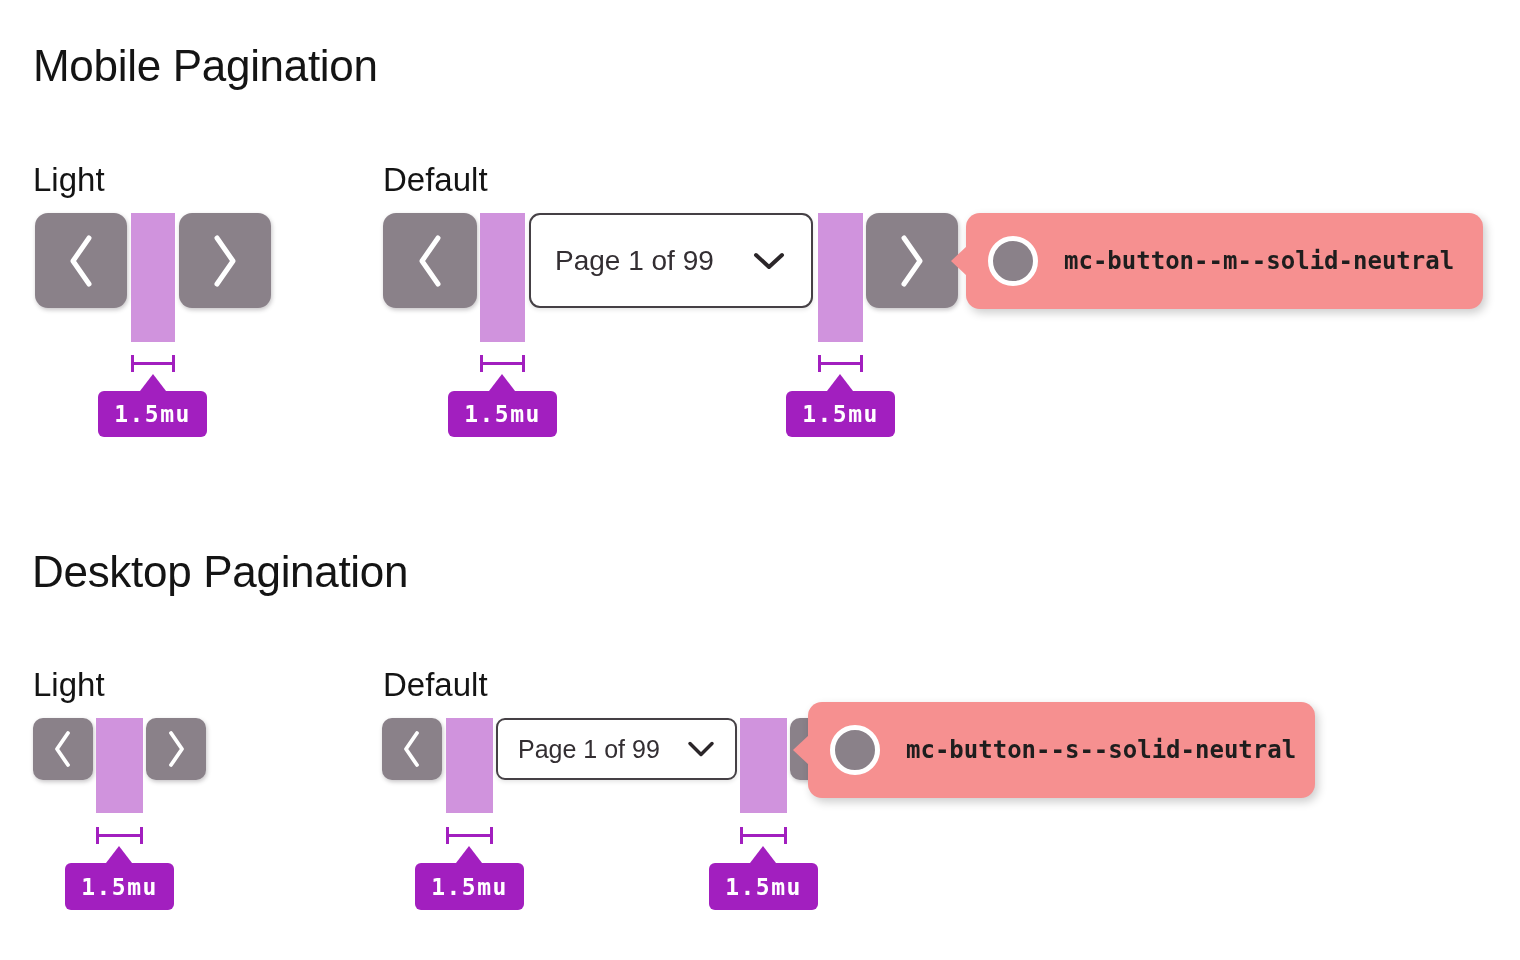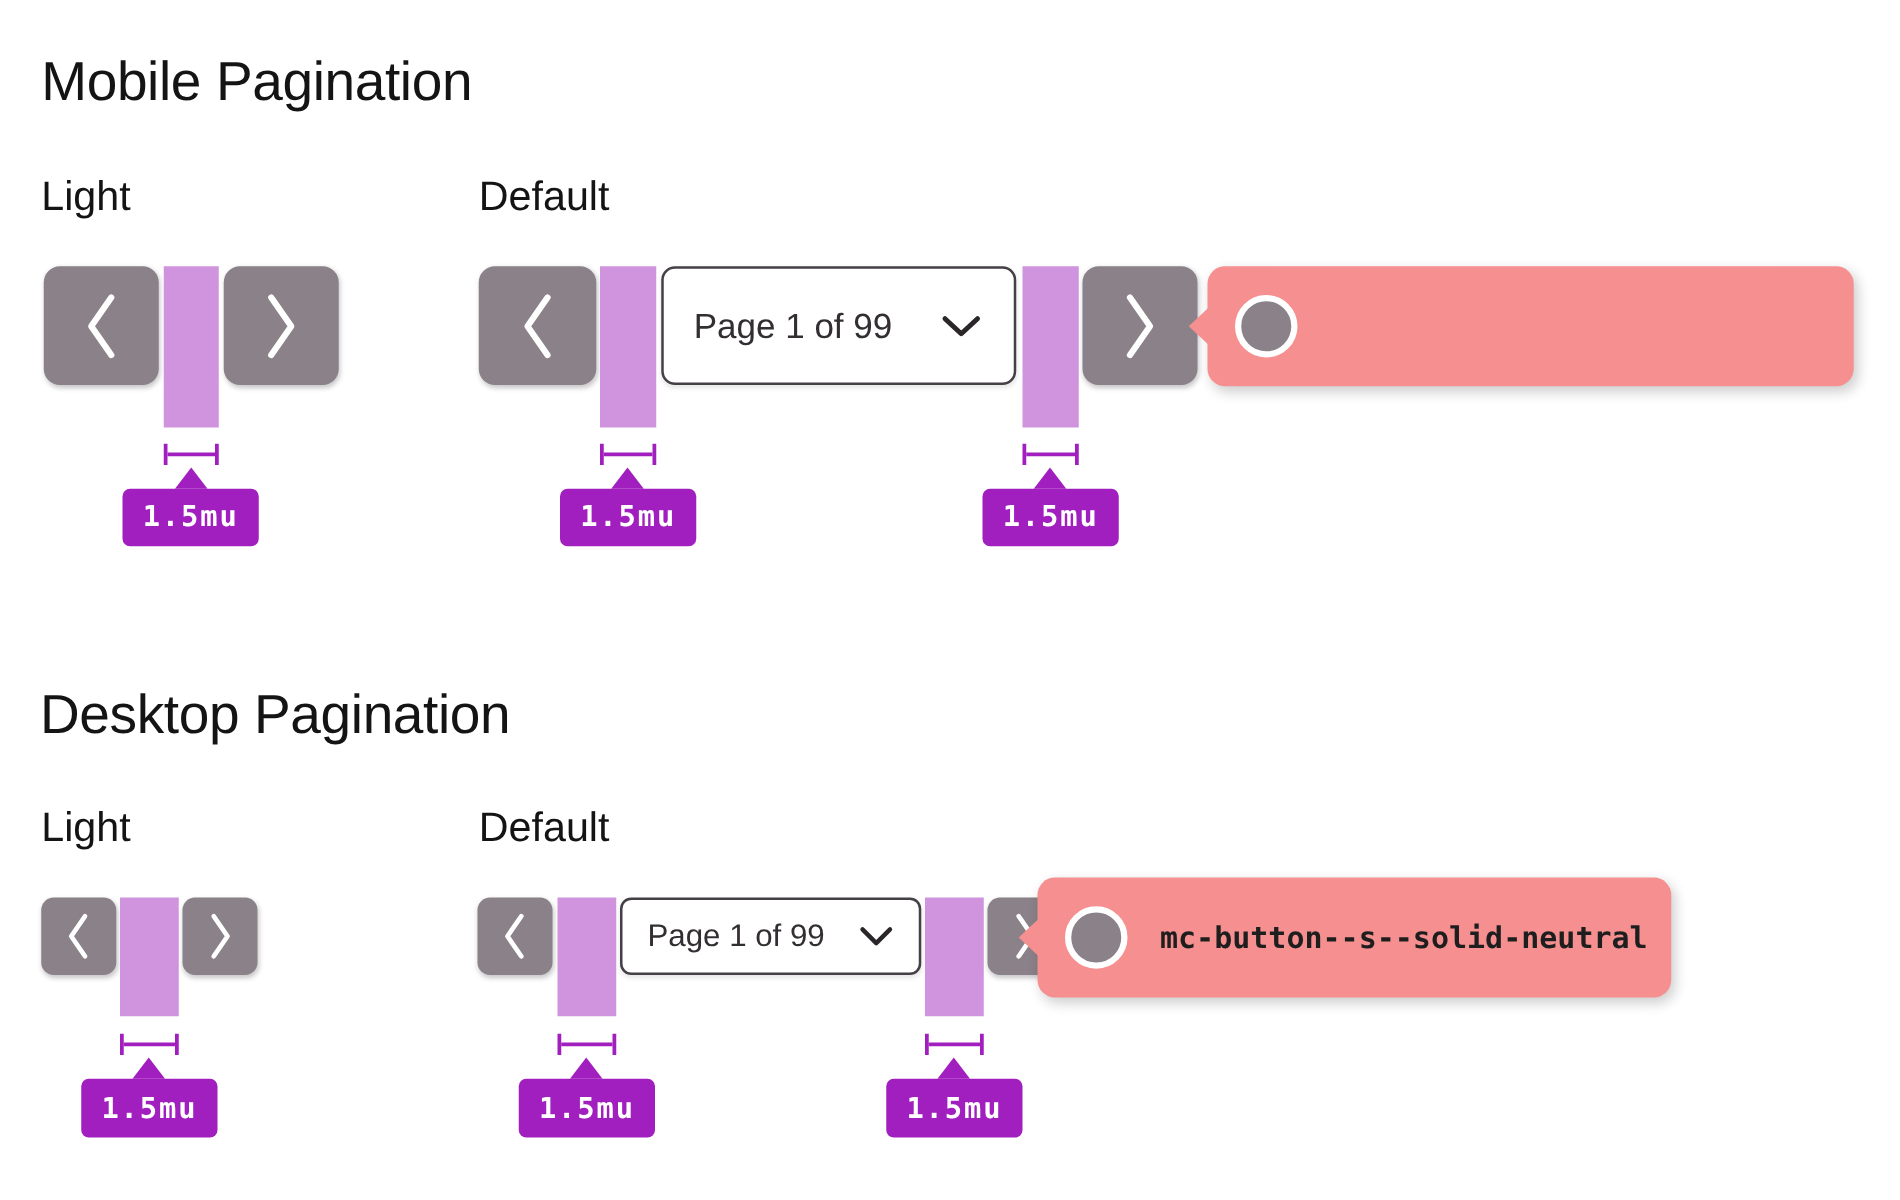--- a/index.html
+++ b/index.html
@@ -3,21 +3,21 @@
 <meta charset="utf-8">
 <style>
   * { margin:0; padding:0; box-sizing:border-box; }
   html,body { background:#ffffff; }
   .canvas {
     position:relative; width:1497px; height:960px; background:#ffffff; overflow:hidden;
     font-family:"Liberation Sans","DejaVu Sans",sans-serif; color:#141414;padding-left:24px;
   }
   .sec { position:absolute; inset:0; }
   .sec-title { position:absolute; font-size:44px; font-weight:500; color:#141414; line-height:52px; letter-spacing:-0.3px; }
-  .variant-label { position:absolute; font-size:33px; font-weight:400; color:#141414; line-height:40px; }
+  .variant-label { position:absolute; font-size:33px; font-weight:400; color:#141414; line-height:40px;margin-top:23px; }
 
   .pgbtn {
     position:absolute; background:#8A8189; display:flex; align-items:center; justify-content:center;
     box-shadow:1px 2px 4px rgba(55,45,55,0.28); border:none; cursor:pointer;
   }
   .pgbtn.m { width:92px; height:95px; border-radius:13px; }
   .pgbtn.s { width:60px; height:62px; border-radius:10px; }
 
   .spacer { position:absolute; background:#D093DD; }
 
@@ -109,20 +109,21 @@
       <div class="spacer" style="left:818px; top:213px; width:45px; height:129px;"></div>
       <div class="pgbtn m" style="left:866px; top:213px;">
         <svg class="chev" width="32" height="54" viewBox="0 0 32 54">
             <polyline points="8,4 24,27 8,50" stroke-width="5"></polyline>
           </svg>
       </div>
 
       <div class="pill" style="left:966px; top:213px; width:517px;">
         <span class="pill-tail"></span>
         <span class="pill-circle"></span>
+        <span class="pill-text">mc-button--m--solid-neutral</span>
       </div>
 
       <div class="bracket" style="left:480px; top:355px; width:45px;"></div>
       <div class="badge-caret" style="left:489px; top:374px;"></div>
       <div class="badge m" style="left:448px; top:391px;">
         <span>1.5mu</span>
       </div>
 
       <div class="bracket" style="left:818px; top:355px; width:45px;"></div>
       <div class="badge-caret" style="left:827px; top:374px;"></div>
@@ -169,21 +170,21 @@
             <polyline points="3,2.5 14,13.5 25,2.5" stroke-width="3.5"></polyline>
           </svg>
       </div>
       <div class="spacer" style="left:740px; top:718px; width:47px; height:95px;"></div>
       <div class="pgbtn s" style="left:790px; top:718px;">
         <svg class="chev" width="22" height="38" viewBox="0 0 22 38">
             <polyline points="6,3 17,19 6,35" stroke-width="3.8"></polyline>
           </svg>
       </div>
 
-      <div class="pill" style="left:830px; top:702px; width:507px;">
+      <div class="pill" style="left:808px; top:702px; width:507px;">
         <span class="pill-tail"></span>
         <span class="pill-circle"></span>
         <span class="pill-text">mc-button--s--solid-neutral</span>
       </div>
 
       <div class="bracket" style="left:446px; top:827px; width:47px;"></div>
       <div class="badge-caret" style="left:456px; top:846px;"></div>
       <div class="badge s" style="left:415px; top:863px;">
         <span>1.5mu</span>
       </div>

